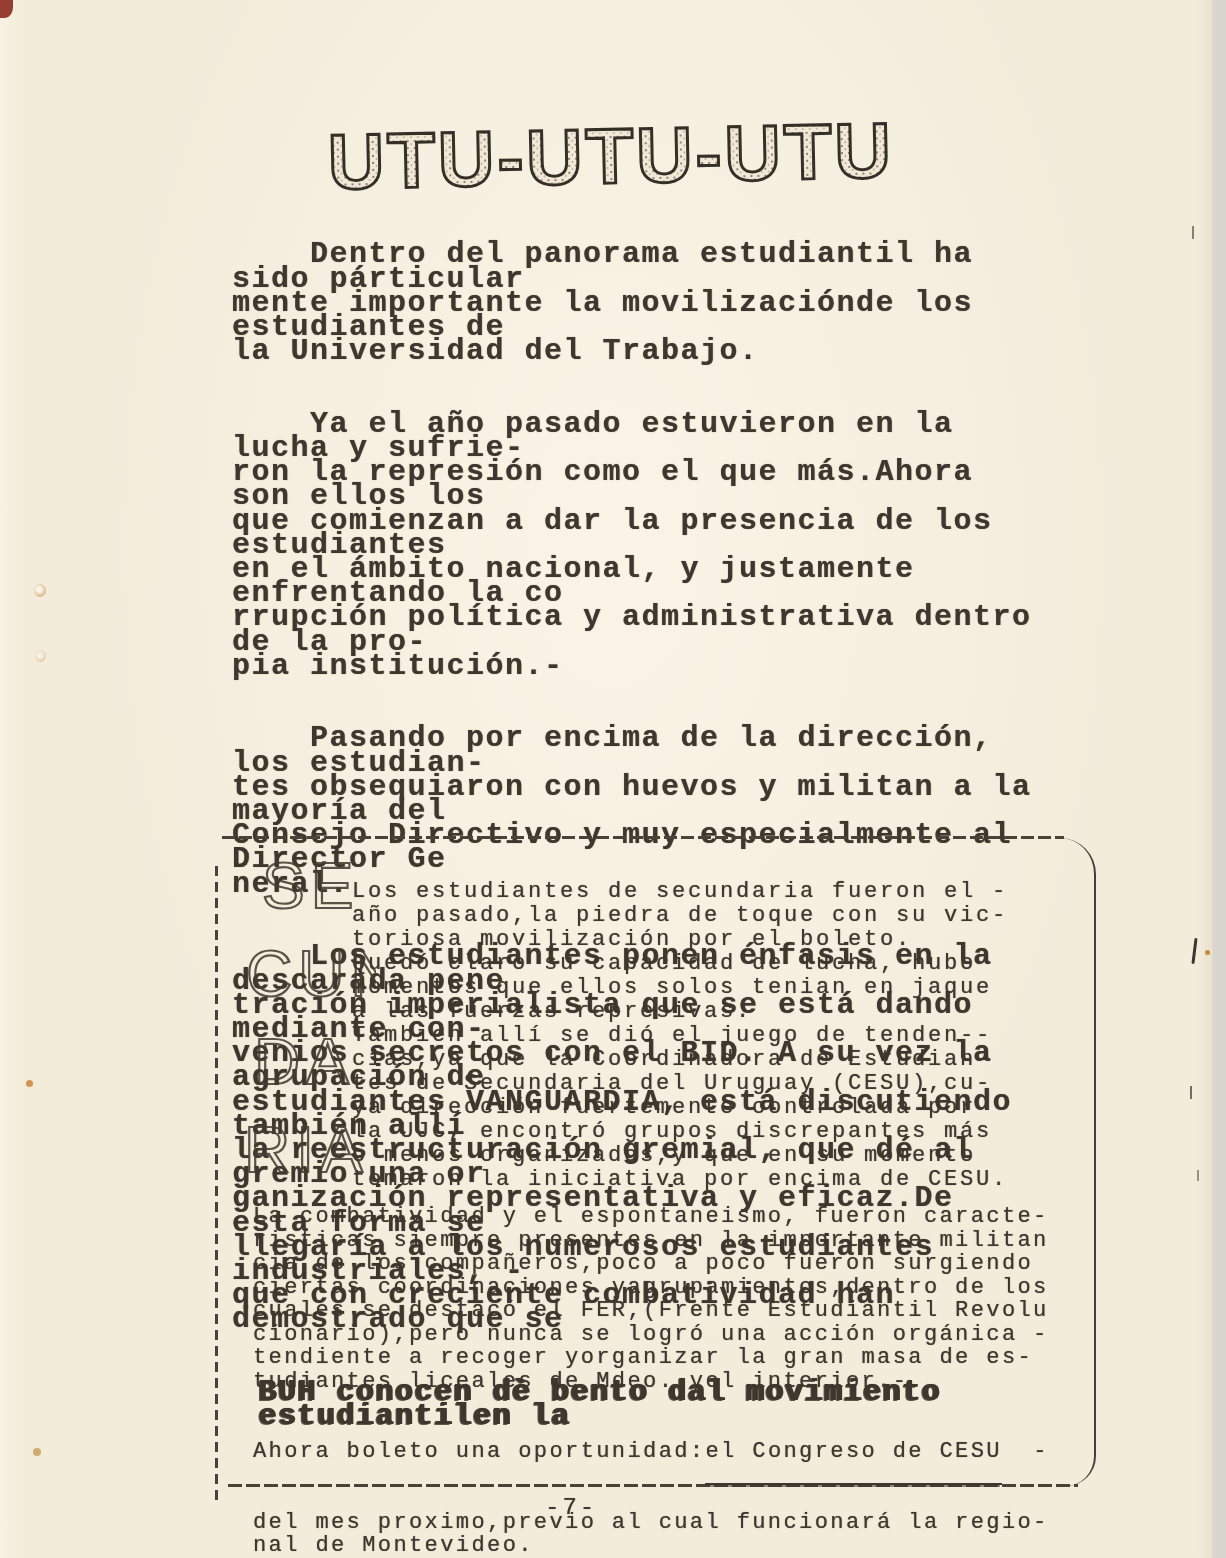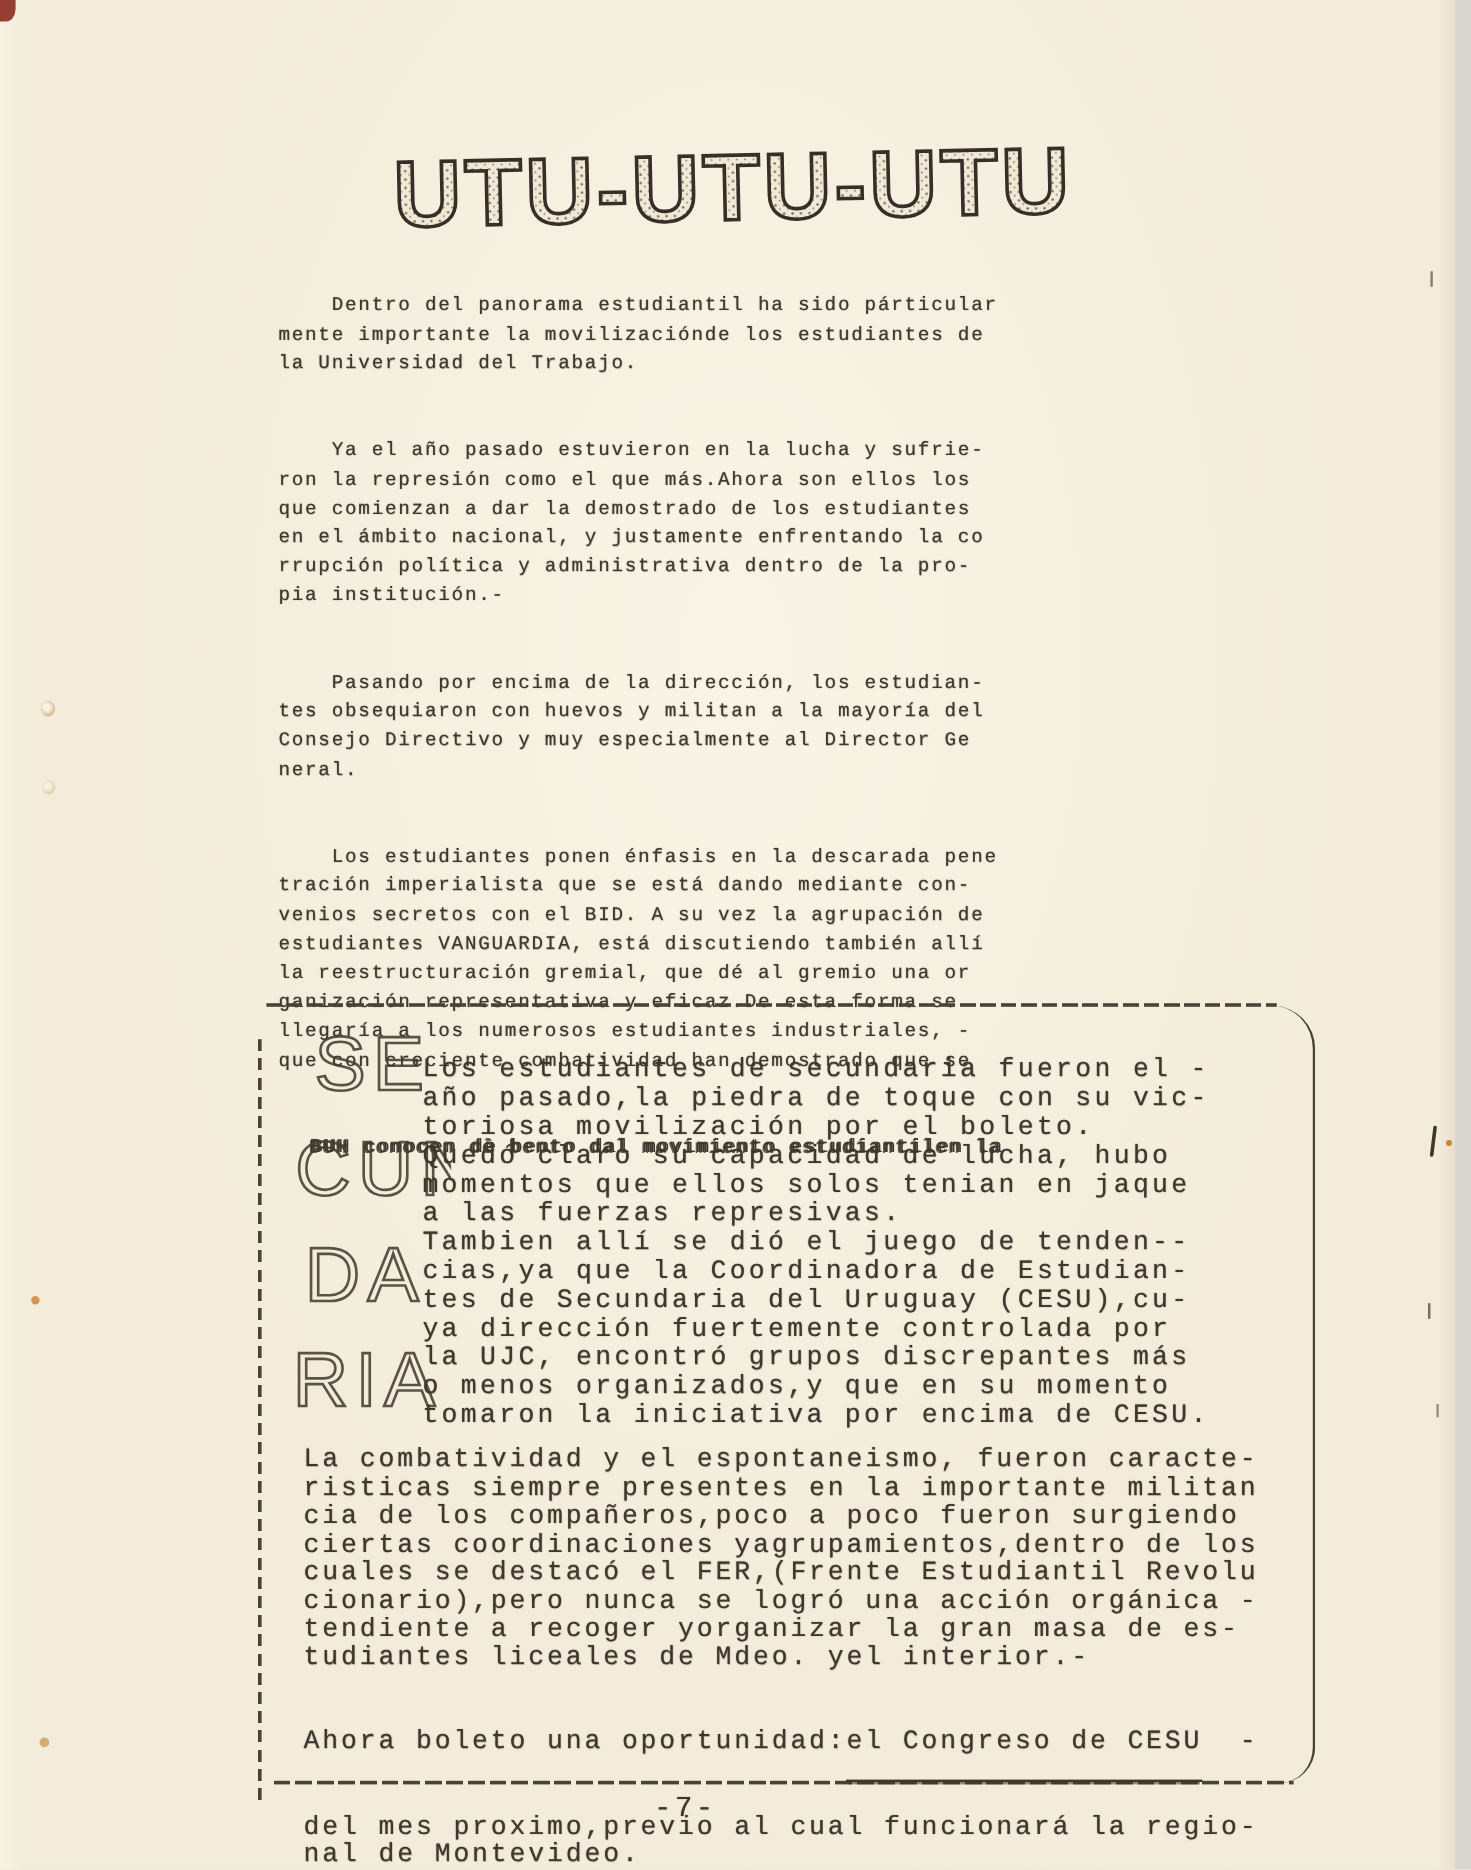--- a/index.html
+++ b/index.html
@@ -14,22 +14,23 @@
       radial-gradient(ellipse at 50% 35%, rgba(255,252,240,.5) 0%, rgba(255,252,240,0) 60%),
       linear-gradient(90deg,#f8f2e4 0px,#f3ecdb 22px,#f3ecdb 1198px,#eae1cd 1212px,#d9d6d0 1213px,#d9d6d0 100%);
     background-color:#f3ecdb;
   }
   .ink{
     color:#3f372e;
     text-shadow:0 0 1px rgba(62,53,43,.55), .4px .4px 0 rgba(62,53,43,.25);
   }
   .main-text{
     position:absolute;left:232px;top:194px;width:816px;
-    font-size:16px;line-height:24.2px;letter-spacing:1.5px;
+    font-size:30px;line-height:24.2px;letter-spacing:1.5px;
     white-space:pre-wrap;
+    font-weight:bold;
   }
   .overstruck{
     filter:blur(.45px);
     text-shadow:1.6px 0 0 currentColor,-1px .6px 0 rgba(62,53,43,.8),0 0 1px rgba(62,53,43,.6);
     padding-left:26px;
   }
   .title-svg{position:absolute;left:322px;top:106px;transform:rotate(-1.2deg);}
   .vertical-svg{position:absolute;left:236px;top:846px;opacity:.88;}
 
   
@@ -100,21 +101,21 @@
     </defs>
     <text x="6" y="76" font-family="Liberation Sans, sans-serif" font-weight="bold" font-size="78" letter-spacing="3" fill="url(#stipple)" stroke="#352f27" stroke-width="3">UTU-UTU-UTU</text>
   </svg>
 
   <div class="main-text ink">
     <div>    Dentro del panorama estudiantil ha sido párticular
 mente importante la movilizaciónde los estudiantes de
 la Universidad del Trabajo.</div>
     <div>    Ya el año pasado estuvieron en la lucha y sufrie-
 ron la represión como el que más.Ahora son ellos los
-que comienzan a dar la demostrado de los estudiantes
+que comienzan a dar la presencia de los estudiantes
 en el ámbito nacional, y justamente enfrentando la co
 rrupción política y administrativa dentro de la pro-
 pia institución.-</div>
     <div>    Pasando por encima de la dirección, los estudian-
 tes obsequiaron con huevos y militan a la mayoría del
 Consejo Directivo y muy especialmente al Director Ge
 neral.</div>
     <div>    Los estudiantes ponen énfasis en la descarada pene
 tración imperialista que se está dando mediante con-
 venios secretos con el BID. A su vez la agrupación de

